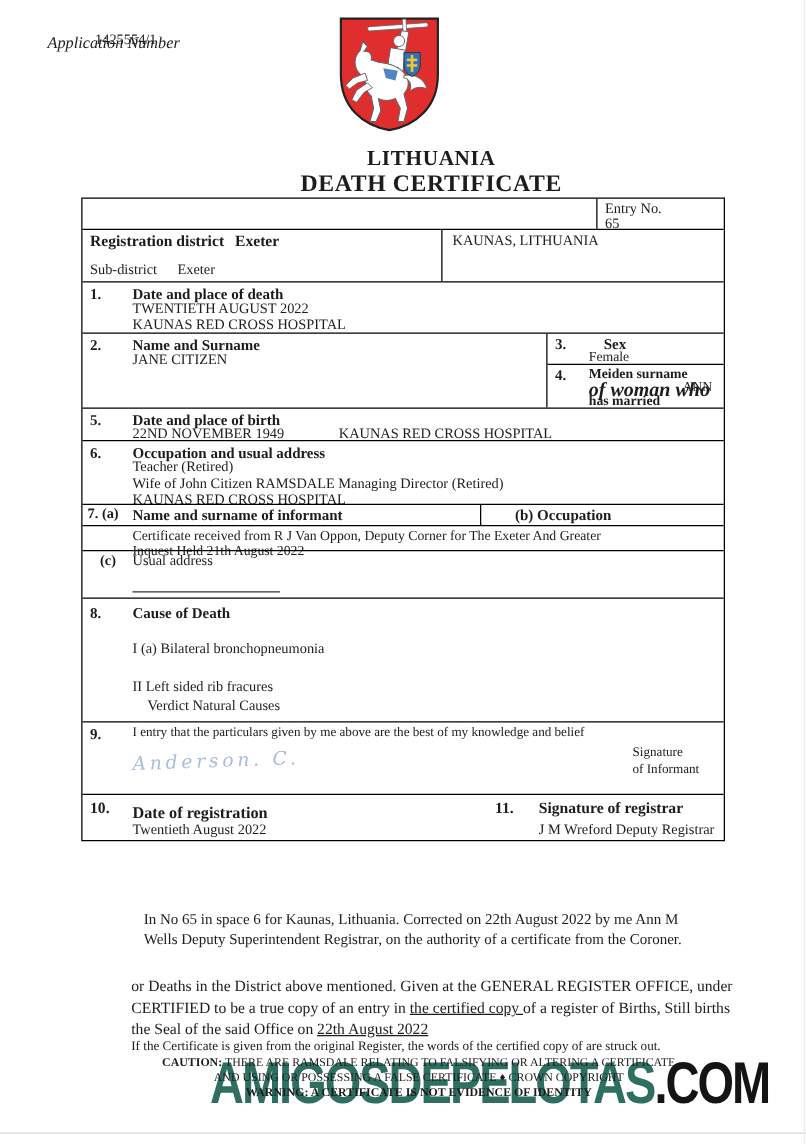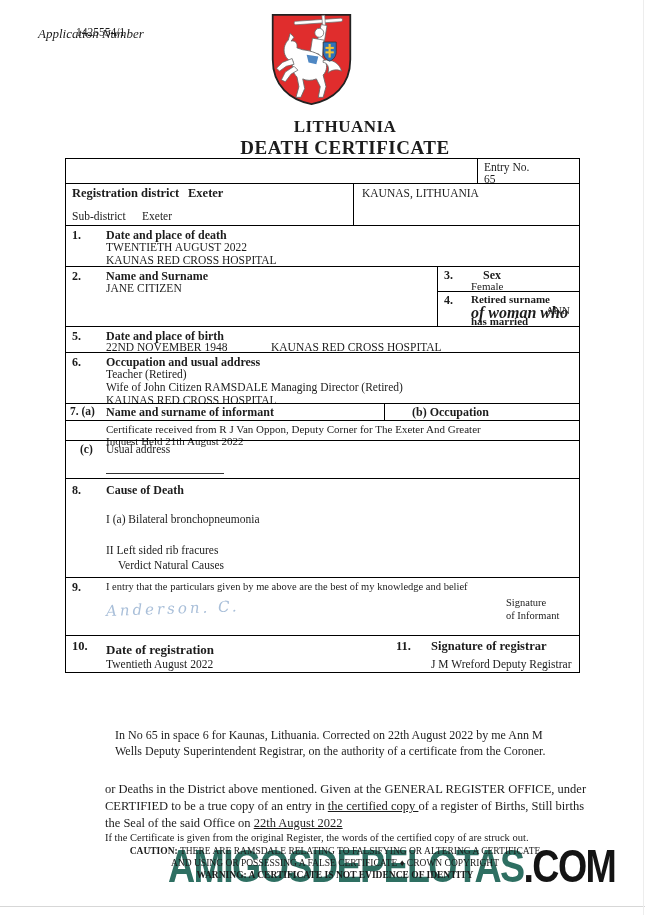--- a/index.html
+++ b/index.html
@@ -121,32 +121,32 @@
       <span class="lab">Name and Surname</span>
       <span class="val" style="top:15px;">JANE CITIZEN</span>
       <div class="abs" style="left:371px;top:0;width:142px;height:100%;border-left:1px solid #000;box-sizing:border-box;">
         <div class="abs" style="left:0;top:0;width:100%;height:25px;border-bottom:1px solid #000;box-sizing:border-box;">
           <span class="abs b" style="left:6px;top:1px;font-size:12px;">3.</span>
           <span class="abs b" style="left:45px;top:1px;font-size:12px;">Sex</span>
           <span class="abs" style="left:33px;top:13px;font-size:11px;">Female</span>
         </div>
         <div class="abs" style="left:0;top:25px;width:100%;height:35px;">
           <span class="abs b" style="left:6px;top:1px;font-size:12px;">4.</span>
-          <span class="abs b" style="left:33px;top:1px;font-size:11px;">Retired surname</span>
+          <span class="abs b" style="left:33px;top:1px;font-size:11px;">Meiden surname</span>
           <span class="abs b" style="left:33px;top:12px;font-size:16px;font-style:italic;">of woman who</span>
           <span class="abs b" style="left:33px;top:23px;font-size:11px;">has married</span>
           <span class="abs" style="left:108px;top:12px;font-size:11px;">ANN</span>
         </div>
       </div>
     </div>
 
     <div class="row" style="top:167px;height:26px;">
       <span class="num">5.</span>
       <span class="lab">Date and place of birth</span>
-      <span class="val" style="top:14px;">22ND NOVEMBER 1948</span>
+      <span class="val" style="top:14px;">22ND NOVEMBER 1949</span>
       <span class="val" style="left:205px;top:14px;">KAUNAS RED CROSS HOSPITAL</span>
     </div>
 
     <div class="row" style="top:193px;height:51px;">
       <span class="num">6.</span>
       <span class="lab">Occupation and usual address</span>
       <span class="val" style="top:15px;">Teacher (Retired)</span>
       <span class="val" style="top:28px;">Wife of John Citizen RAMSDALE Managing Director (Retired)</span>
       <span class="val" style="top:41px;">KAUNAS RED CROSS HOSPITAL</span>
     </div>

